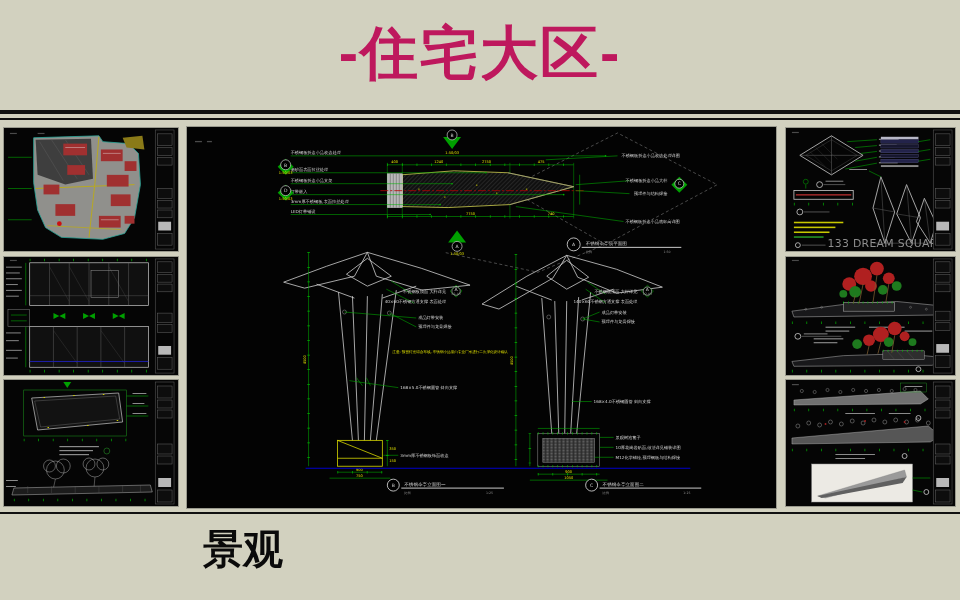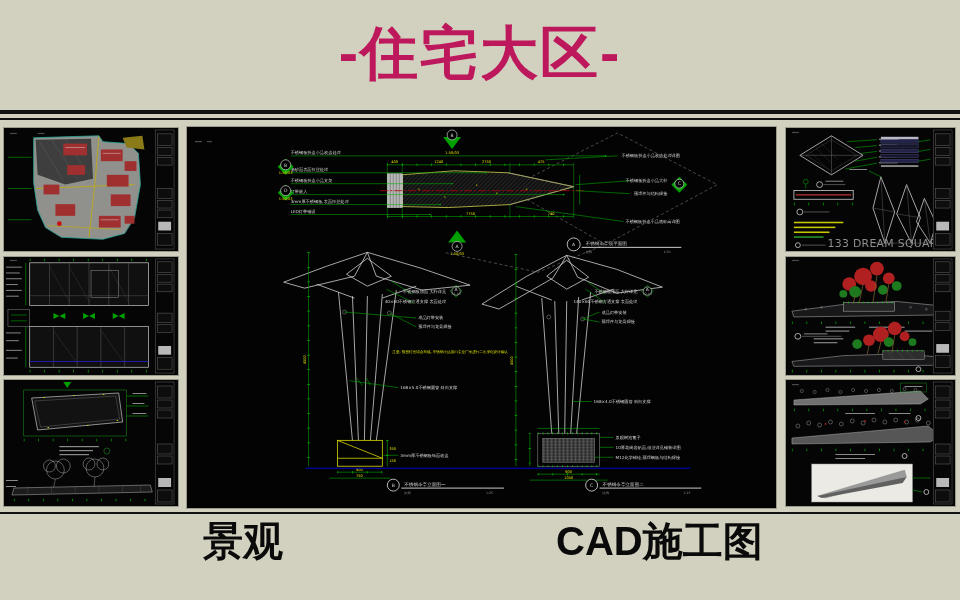--- a/index.html
+++ b/index.html
@@ -14,21 +14,21 @@
   .panel svg{display:block;width:100%;height:100%;}
   .p-l1{left:3px;top:1px;width:176px;height:125px;}
   .p-l2{left:3px;top:130px;width:176px;height:120px;}
   .p-l3{left:3px;top:253px;width:176px;height:128px;}
   .p-c {left:186px;top:0;width:591px;height:383px;background:#030303;}
   .p-r1{left:785px;top:1px;width:171px;height:125px;}
   .p-r2{left:785px;top:130px;width:171px;height:120px;}
   .p-r3{left:785px;top:253px;width:171px;height:128px;}
   .rule-footer{height:2px;background:#111;margin-top:3px;}
   .footer{position:relative;height:82px;}
-  .footer span{position:absolute;top:0;font-size:40px;font-weight:bold;color:#0a0a0a;}
+  .footer span{position:absolute;top:8px;font-size:40px;font-weight:bold;color:#0a0a0a;}
   .f-left{left:203px;} .f-right{left:556px;}
   
   svg text{font-family:"DejaVu Sans",sans-serif;}
   .cg{stroke:#00b400;stroke-width:.55;fill:none;}
   .tk{stroke:#00b400;stroke-width:2.6;stroke-dasharray:.7 14;fill:none;}
   .tk2{stroke:#00c000;stroke-width:2.1;stroke-dasharray:.7 4.2;fill:none;}
   .cw{stroke:#cfcfcf;stroke-width:.8;fill:none;}
   .cw2{stroke:#9a9a9a;stroke-width:.5;fill:none;}
   .cy{stroke:#d6d600;stroke-width:.8;fill:none;}
   .dash{stroke:#7a7a7a;stroke-width:.6;fill:none;stroke-dasharray:3 2.5;}
@@ -746,14 +746,13 @@
         <rect x="151" y="110" width="15" height="12" fill="#0d0d0d" stroke="#6a6a6a" stroke-width="0.5"></rect>
       </g>
     </svg>
   </div>
 
 </div>
 
 <div class="rule-footer"></div>
 <div class="footer">
   <span class="f-left">景观</span>
-  <span class="f-right">CAD施工图</span>
 </div>
 
 </body></html>

